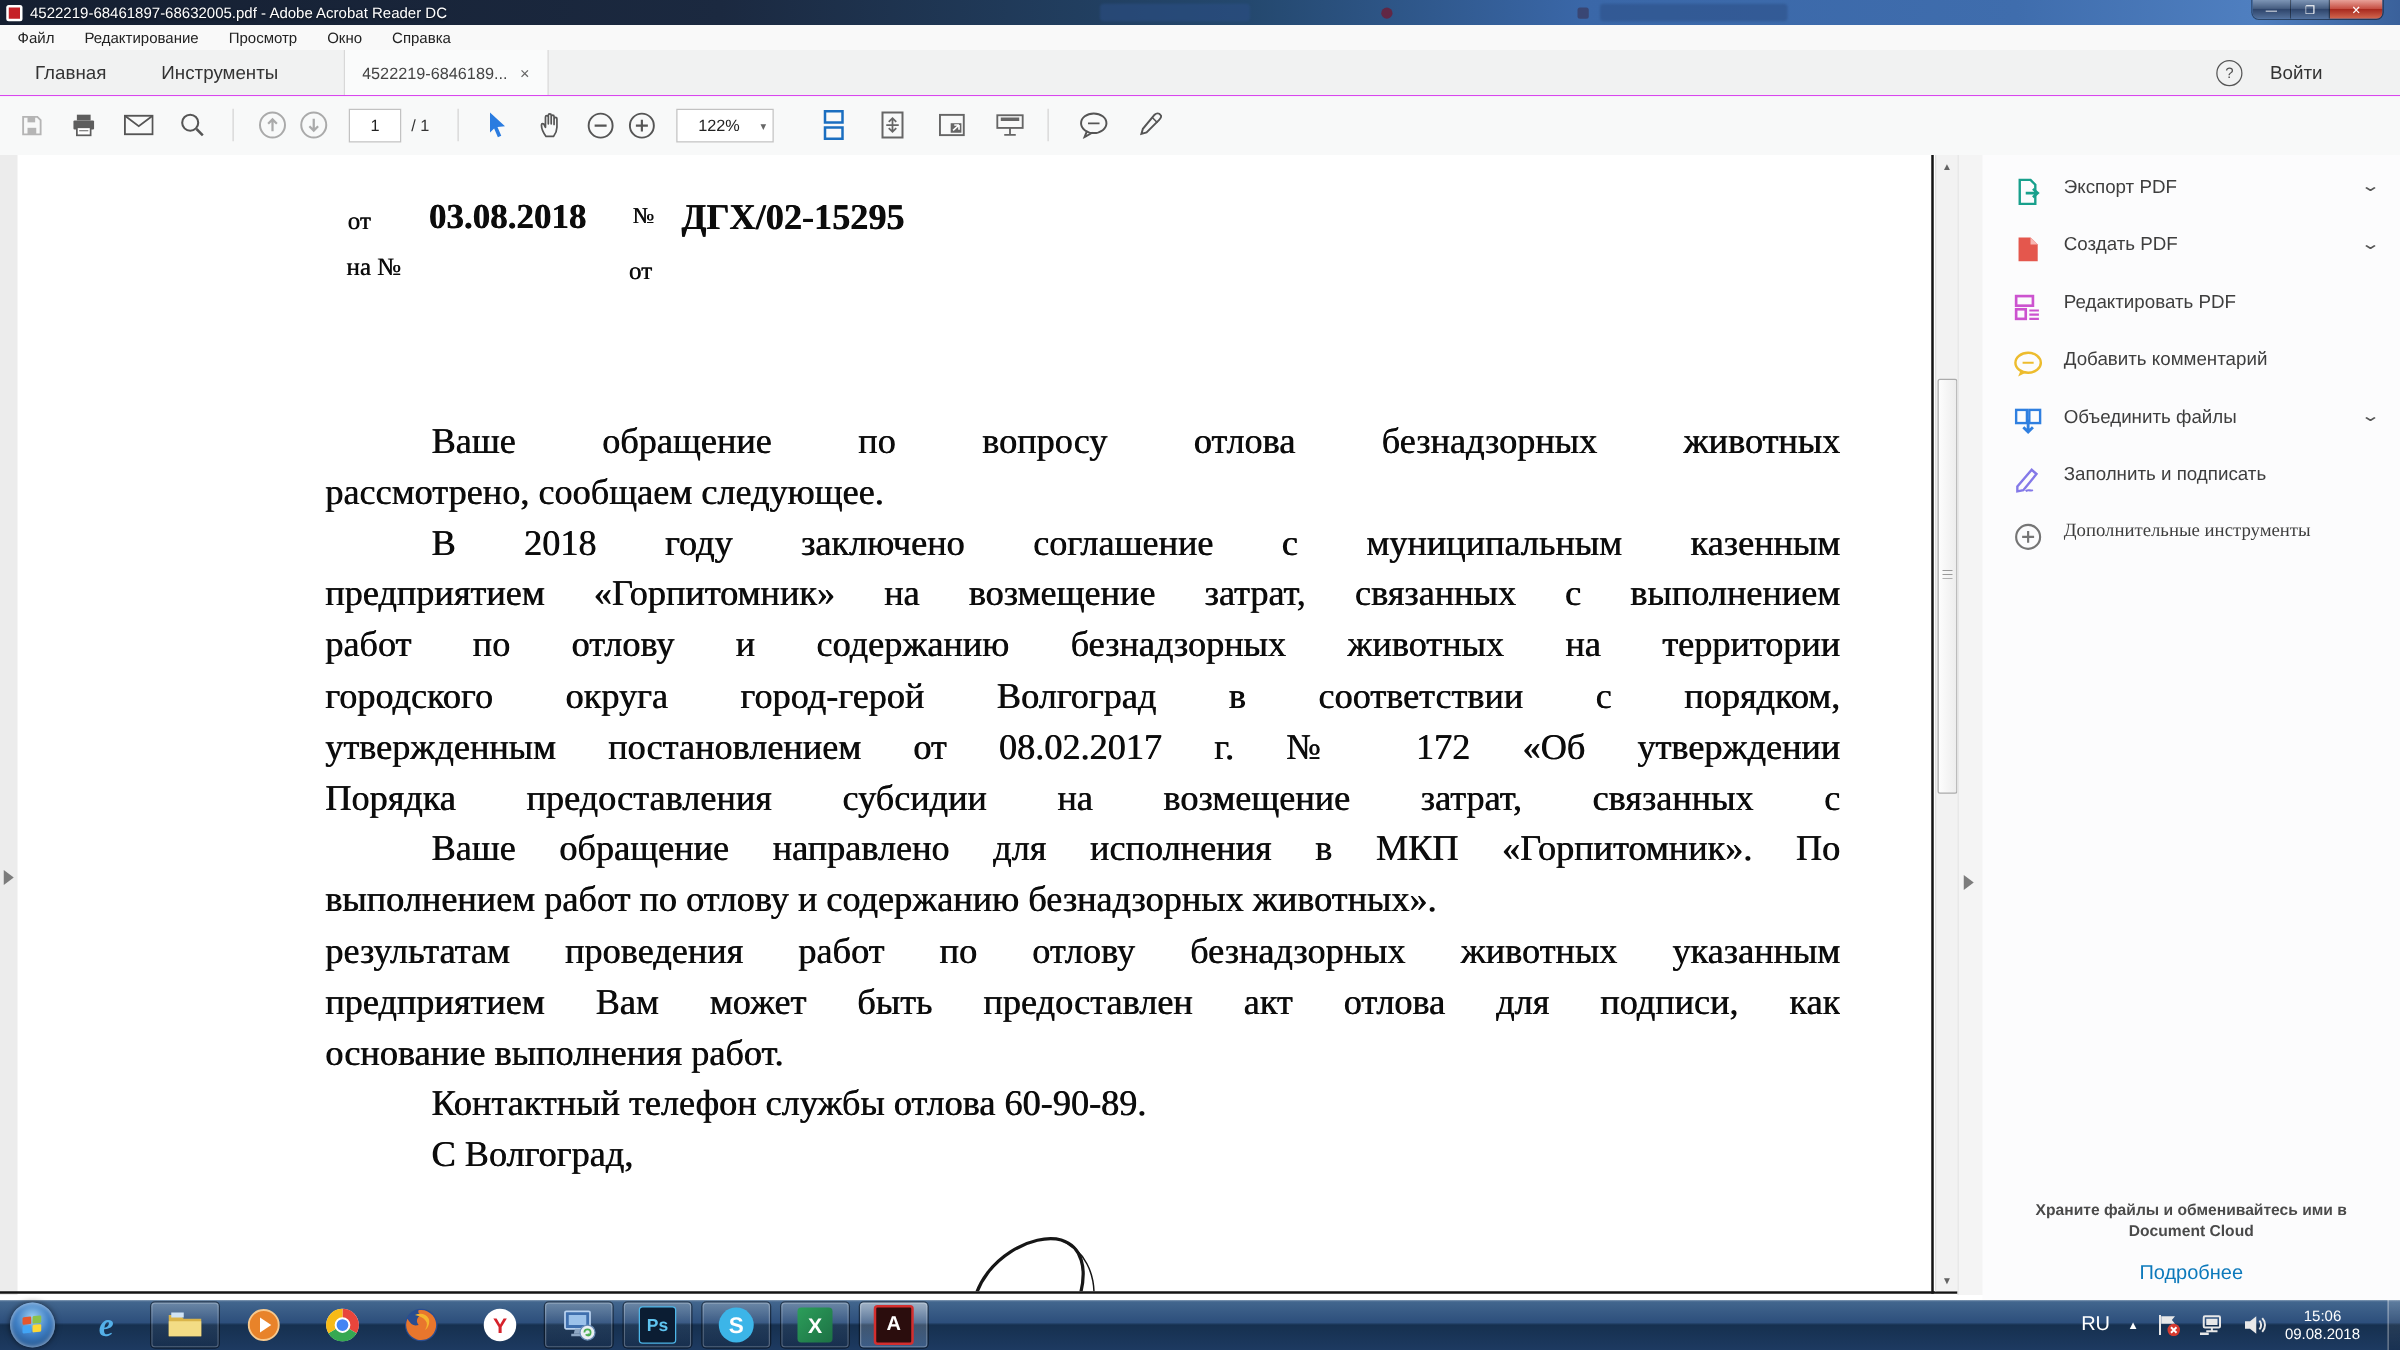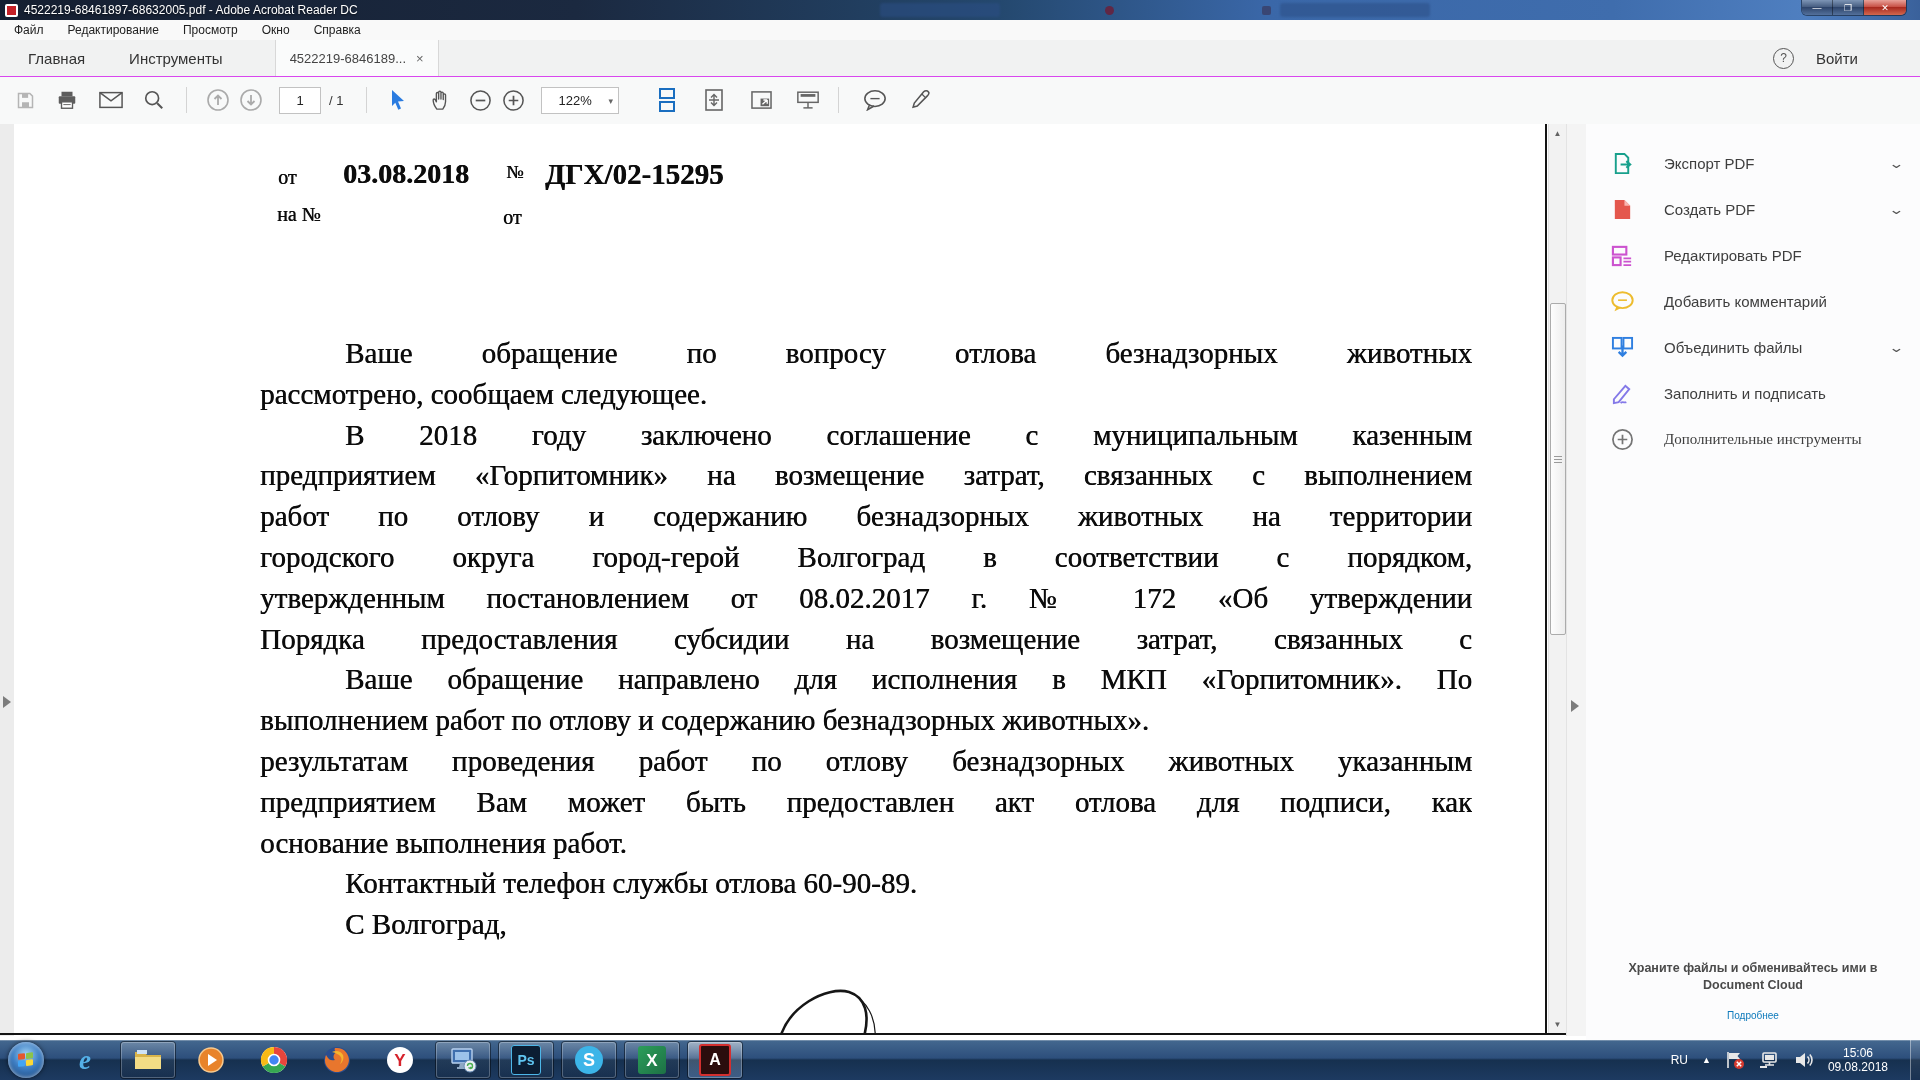--- a/index.html
+++ b/index.html
@@ -77,44 +77,44 @@
   .body-lines{position:absolute;left:246px;top:209px;width:1212px;}
   .bodyline{font-size:29px;line-height:40.8px;height:40.8px;overflow:hidden;white-space:normal;
     text-shadow:.5px 0 0 currentColor;}
   .bodyline.j{text-align:justify;}
   .bodyline.j::after{content:"";display:inline-block;width:100%;height:0;}
   .bodyline.ind{text-indent:85px;}
   .signature{position:absolute;left:735px;top:860px;}
 
   
   .rpanel{position:absolute;left:1586px;top:0;width:334px;height:916px;background:#fcfcfd;}
-  .rp-item{position:absolute;left:0;width:334px;height:45px;display:flex;align-items:center;gap:30px;
+  .rp-item{position:absolute;left:0;width:334px;height:45px;display:flex;align-items:flex-start;gap:17px;
     padding-left:24px;box-sizing:border-box;font-size:15px;color:#3e3e3e;}
   .rp-icon{width:24px;height:24px;flex:0 0 auto;display:flex;align-items:center;justify-content:center;}
   .rp-chevron{position:absolute;right:18px;font-size:13px;color:#555;transform:scaleX(1.5);}
   .rp-footer{position:absolute;left:0;top:836px;width:334px;text-align:center;}
   .rp-footer .l1{font-size:12.5px;font-weight:bold;color:#4a4a4a;line-height:17px;}
-  .rp-link{display:inline-block;margin-top:16px;font-size:10px;color:#0c79bb;}
+  .rp-link{display:inline-block;margin-top:16px;font-size:16px;color:#0c79bb;}
 
   
   .taskbar{position:absolute;left:0;top:1040px;width:1920px;height:40px;
     background:linear-gradient(#44688f 0%,#2d4f7c 45%,#16304f 50%,#1d3a61 100%);
     box-shadow:inset 0 1px 0 rgba(255,255,255,.25);}
   .orb{position:absolute;left:8px;top:2px;width:36px;height:36px;border-radius:50%;
     background:radial-gradient(circle at 50% 35%,#9fd2f5 0%,#3f7fc4 45%,#123b6e 100%);
     box-shadow:inset 0 0 4px rgba(255,255,255,.7),0 0 5px rgba(0,0,0,.6);display:flex;align-items:center;justify-content:center;}
   .flag{width:16px;height:14px;display:grid;grid-template-columns:7px 7px;grid-template-rows:6px 6px;gap:1px;transform:skewY(-6deg);}
   .flag i{border-radius:1px;}
   .tb-app{position:absolute;top:2px;width:54px;height:36px;border-radius:3px;display:flex;align-items:center;justify-content:center;}
   .tb-app.running{background:linear-gradient(rgba(255,255,255,.22),rgba(255,255,255,.05) 50%,rgba(0,0,0,.18));
     box-shadow:0 0 0 1px rgba(0,0,0,.45),inset 0 0 0 1px rgba(255,255,255,.25);}
   .tb-app.active{background:linear-gradient(rgba(255,255,255,.5),rgba(255,255,255,.18) 50%,rgba(120,160,210,.35));}
   .glyph{font-weight:bold;line-height:1;}
   .tray{position:absolute;right:0;top:0;height:40px;display:flex;align-items:center;gap:14px;padding-right:10px;color:#fff;}
-  .tray .lang{font-size:12px;}
+  .tray .lang{font-size:16px;}
   .tray .hidden-caret{font-size:9px;}
   .clock{text-align:center;font-size:12px;line-height:14px;}
   .show-desktop{position:absolute;right:0;top:0;width:9px;height:40px;border-left:1px solid rgba(255,255,255,.4);
     background:linear-gradient(rgba(255,255,255,.15),rgba(0,0,0,.15));}
   svg{display:block;}
 </style>
 </head>
 <body>
 
 <div class="screen">

